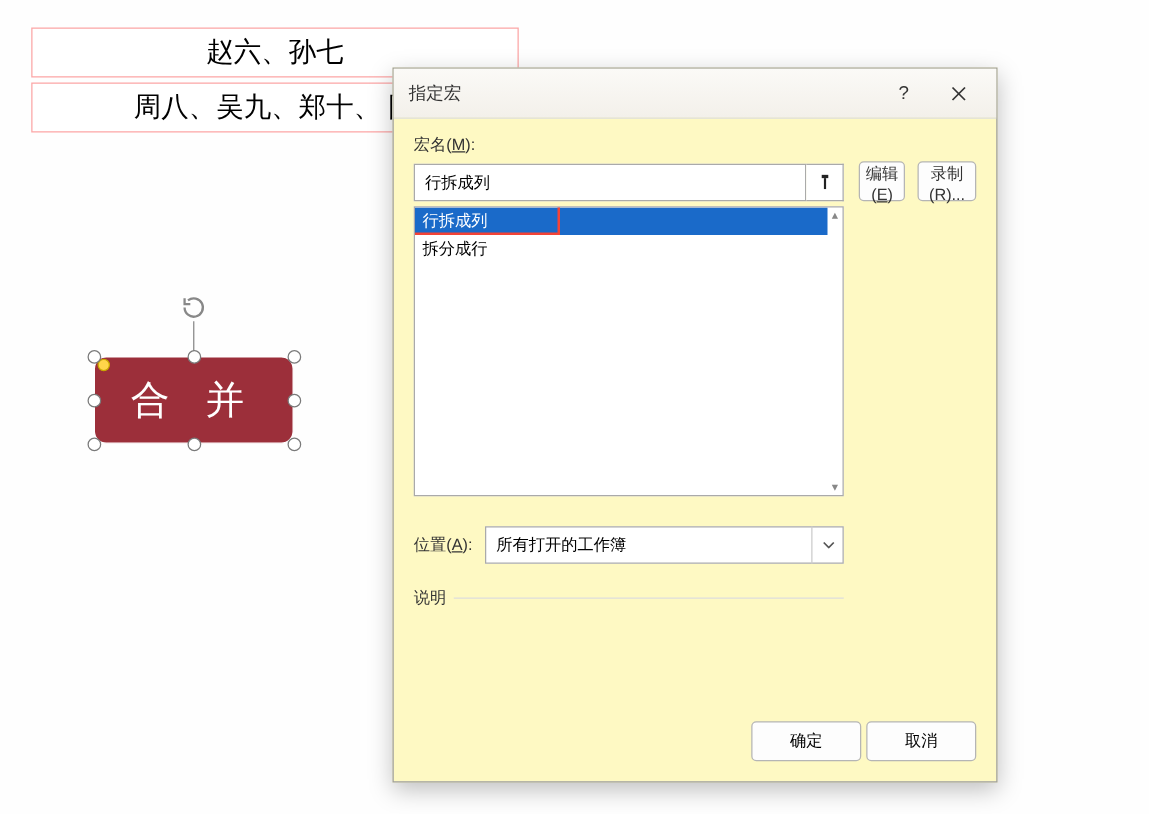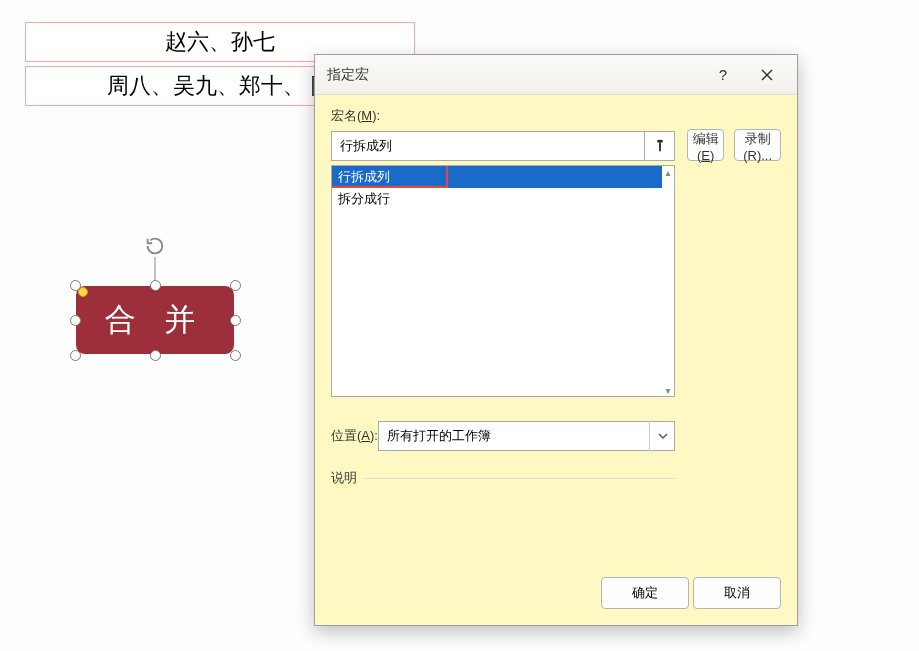--- a/index.html
+++ b/index.html
@@ -226,20 +226,21 @@
       background: #fdfdfd;
       font-size: 13px;
       font-family: inherit;
       color: #333;
       cursor: pointer;
     }
 
     .loc-row {
       display: flex;
       align-items: center;
+      gap: 10px;
       margin-top: 24px;
     }
     .loc-label { font-size: 13px; color: #333; }
     .select-wrap {
       flex: 1;
       position: relative;
     }
     .loc-select {
       width: 100%;
       height: 30px;

